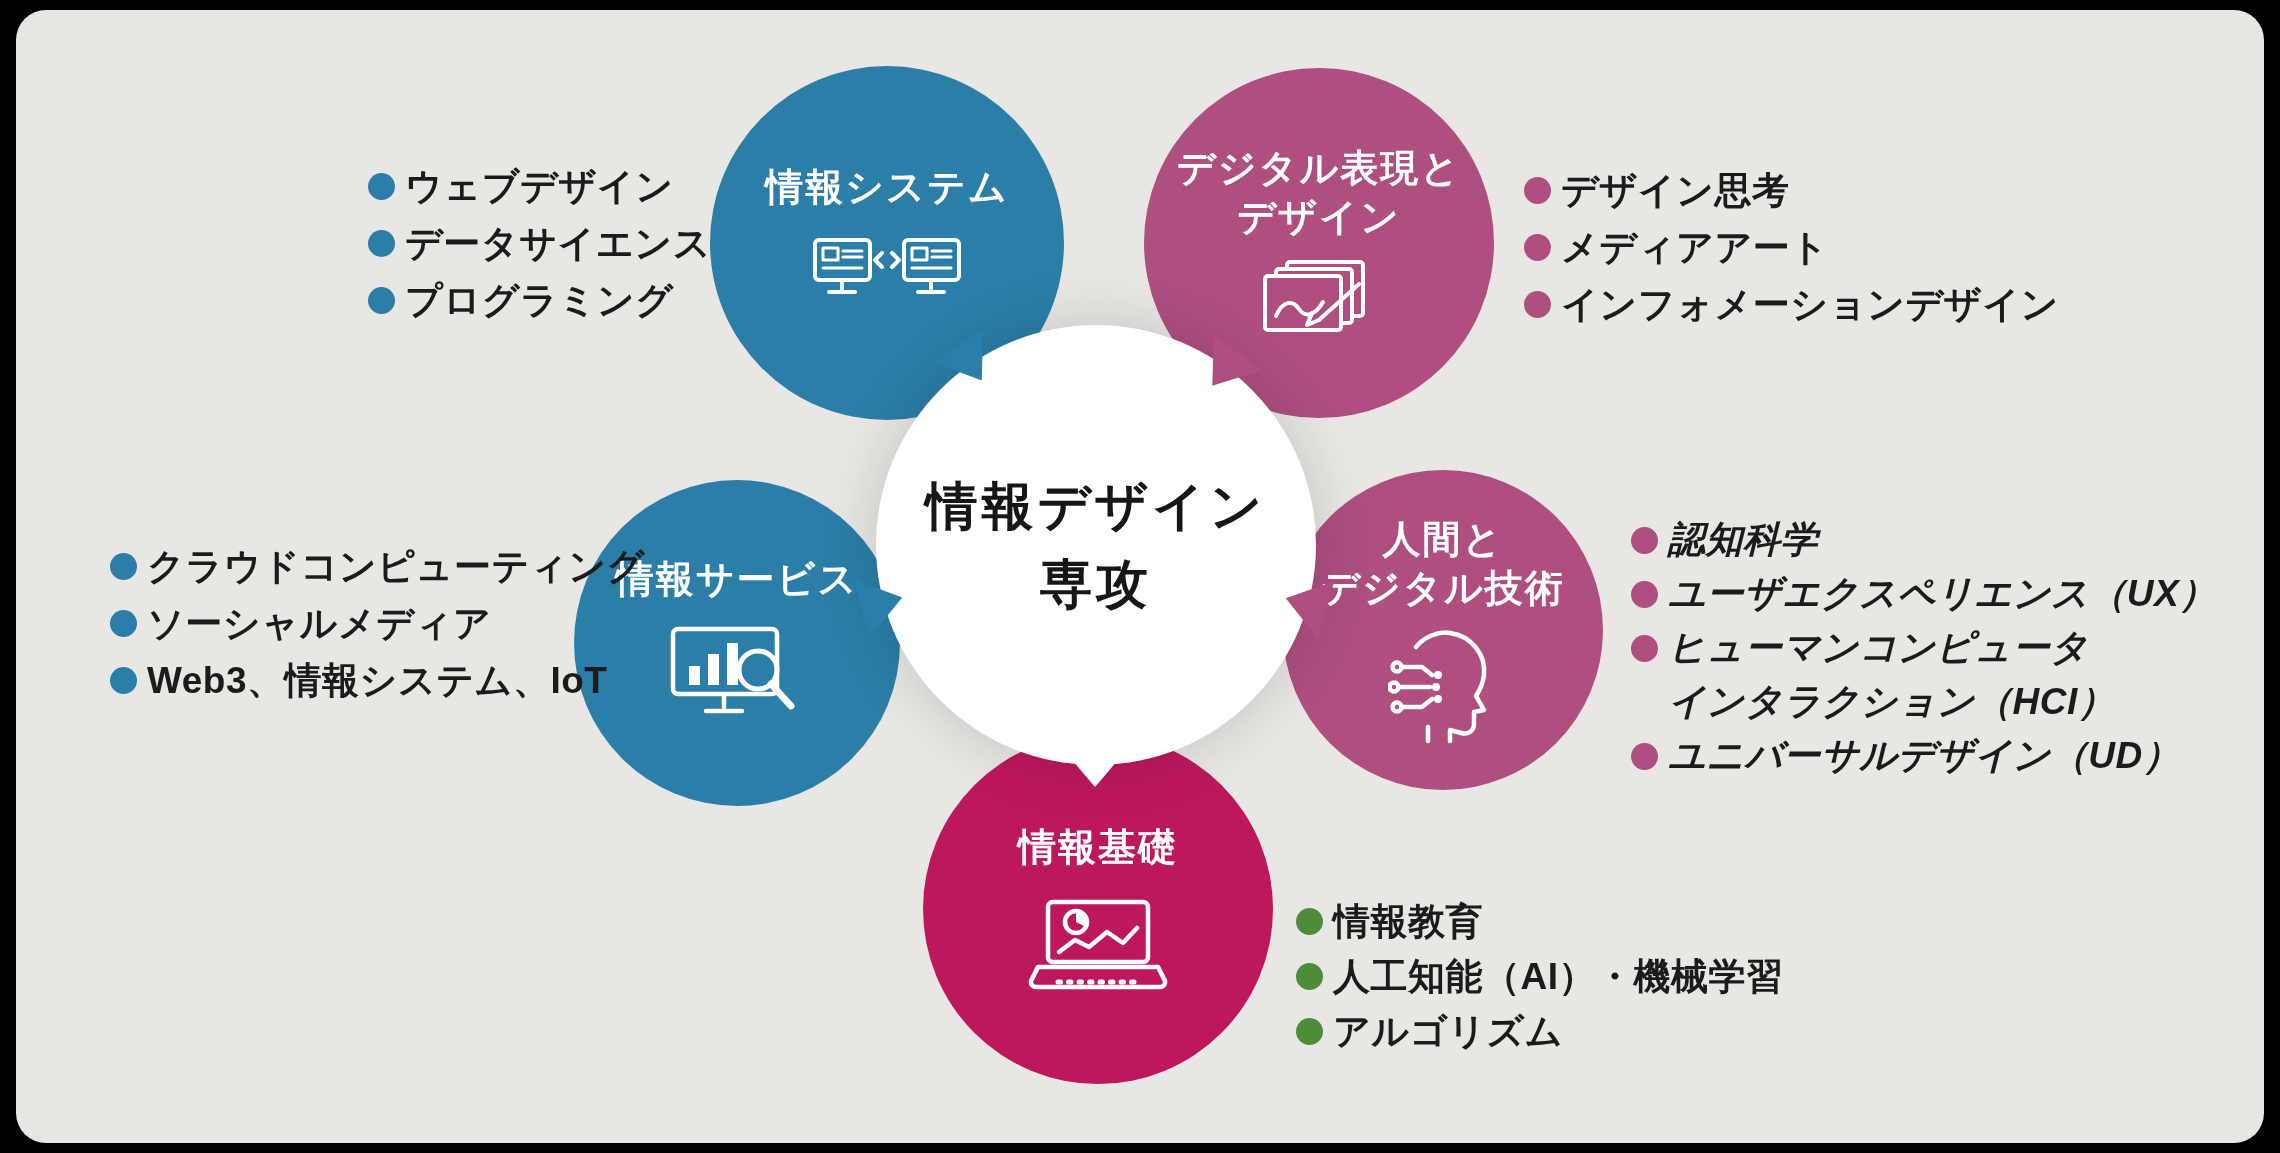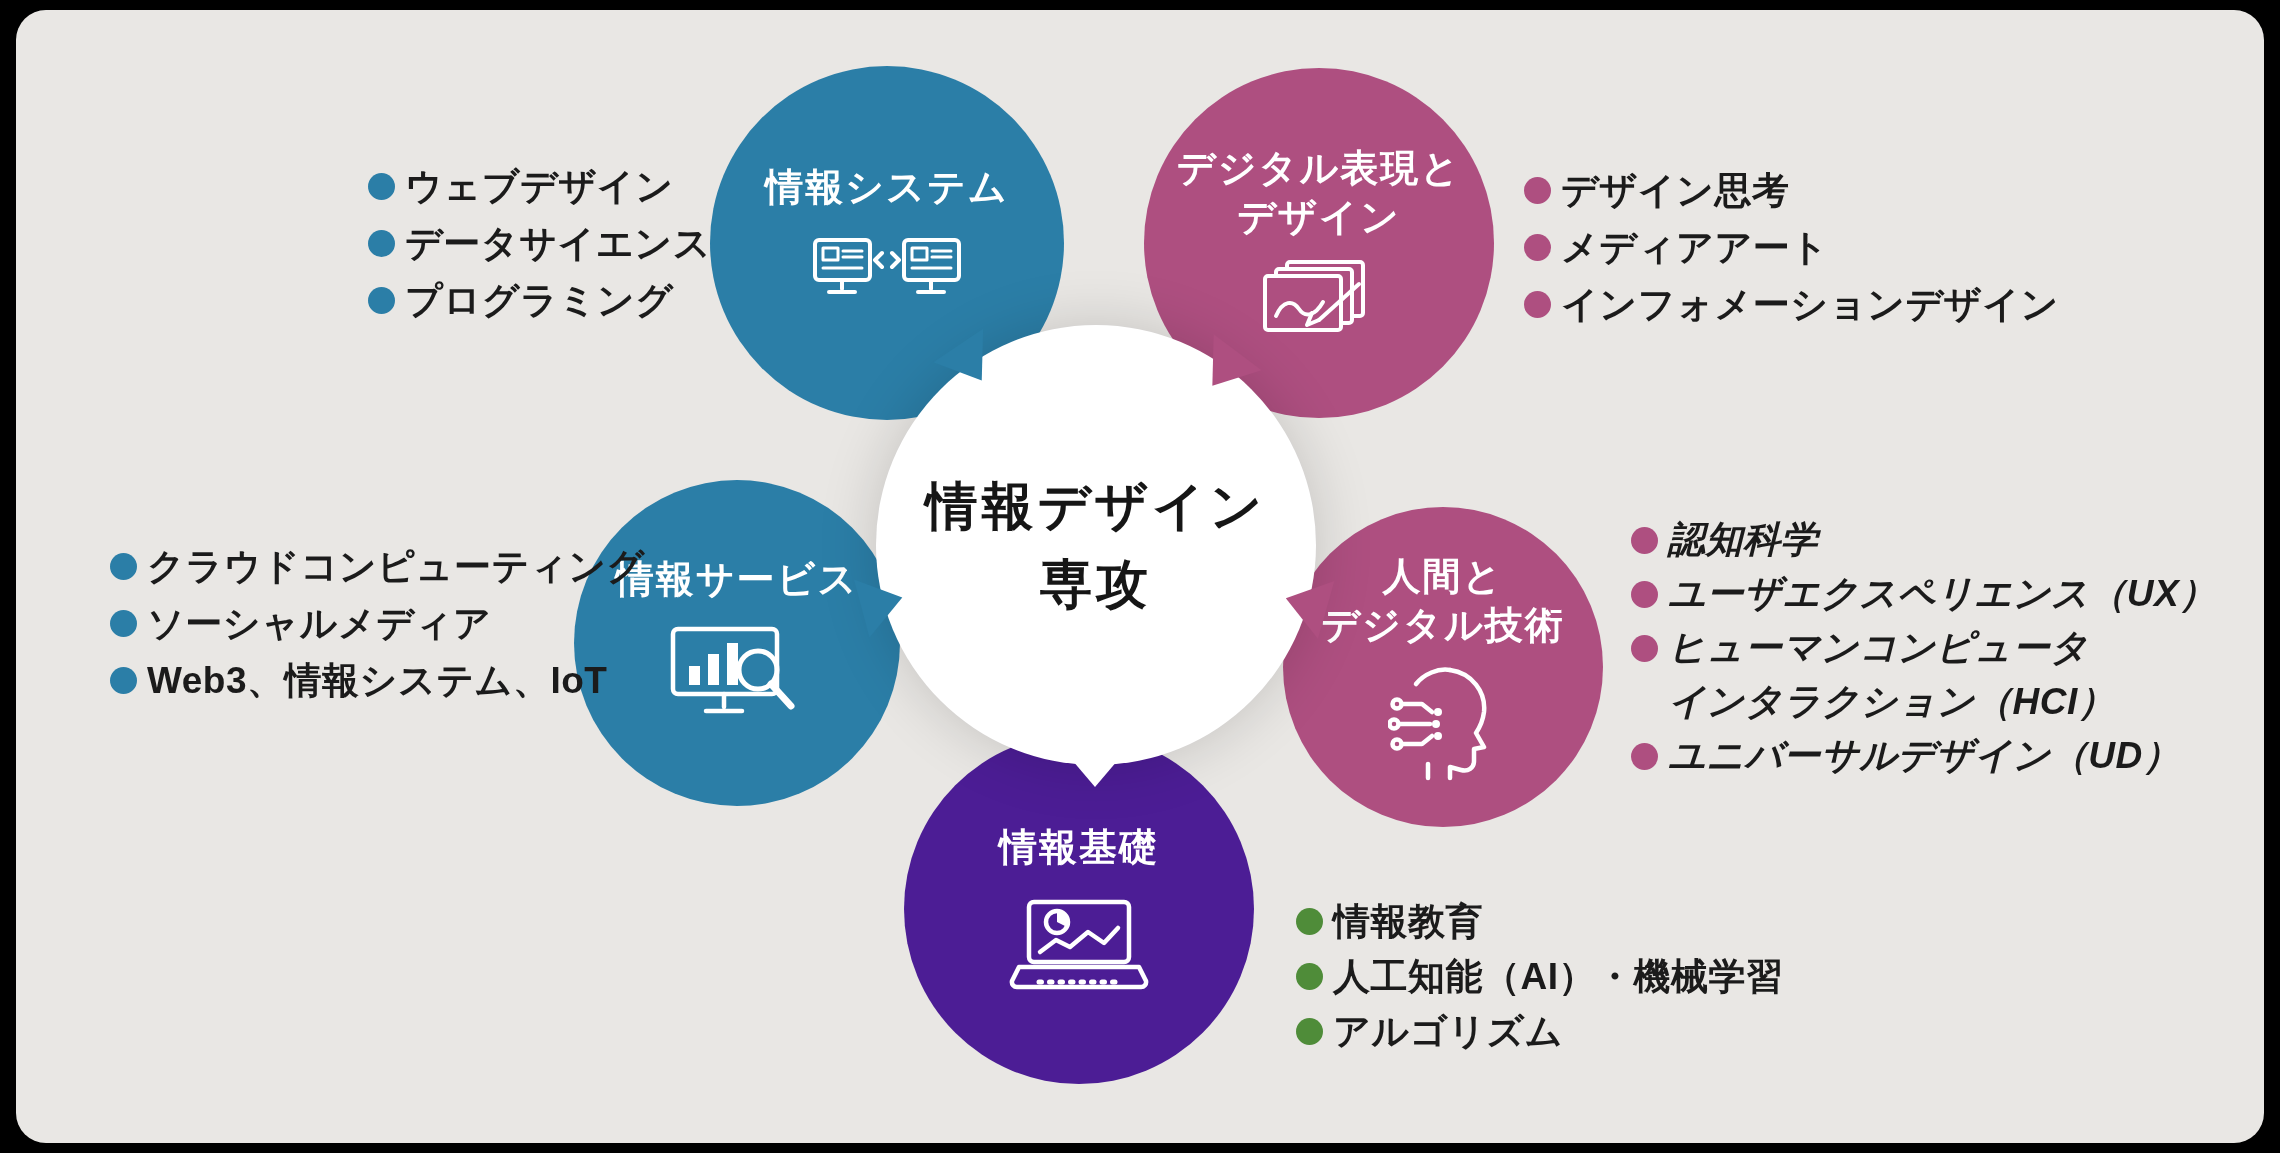--- a/index.html
+++ b/index.html
@@ -13,22 +13,22 @@
 
   
   .circle{
     position:absolute;border-radius:50%;
     display:flex;flex-direction:column;align-items:center;justify-content:center;
     z-index:2;
   }
   .c-system{left:710px;top:66px;width:354px;height:354px;background:#2b7ea7;gap:26px;}
   .c-digital{left:1144px;top:68px;width:350px;height:350px;background:#ae4f80;gap:18px;}
   .c-service{left:574px;top:480px;width:326px;height:326px;background:#2b7ea7;gap:22px;}
-  .c-human{left:1283px;top:507px;width:320px;height:320px;background:#ae4f80;gap:14px;}
-  .c-foundation{left:904px;top:734px;width:350px;height:350px;background:#4c1d95;gap:28px;}
+  .c-human{left:1283px;top:470px;width:320px;height:320px;background:#ae4f80;gap:14px;}
+  .c-foundation{left:923px;top:734px;width:350px;height:350px;background:#be185d;gap:28px;}
   .c-center{
     left:876px;top:325px;width:440px;height:440px;background:#ffffff;z-index:5;
     box-shadow:0 0 60px rgba(0,0,0,0.16);
   }
 
   .clabel{color:#ffffff;font-weight:700;font-size:38px;line-height:1.28;text-align:center;letter-spacing:2px;}
   .clabel span{display:block;}
   .center-title{color:#161616;font-weight:700;font-size:52px;line-height:1.5;text-align:center;letter-spacing:4px;}
   .center-title span{display:block;}
 

